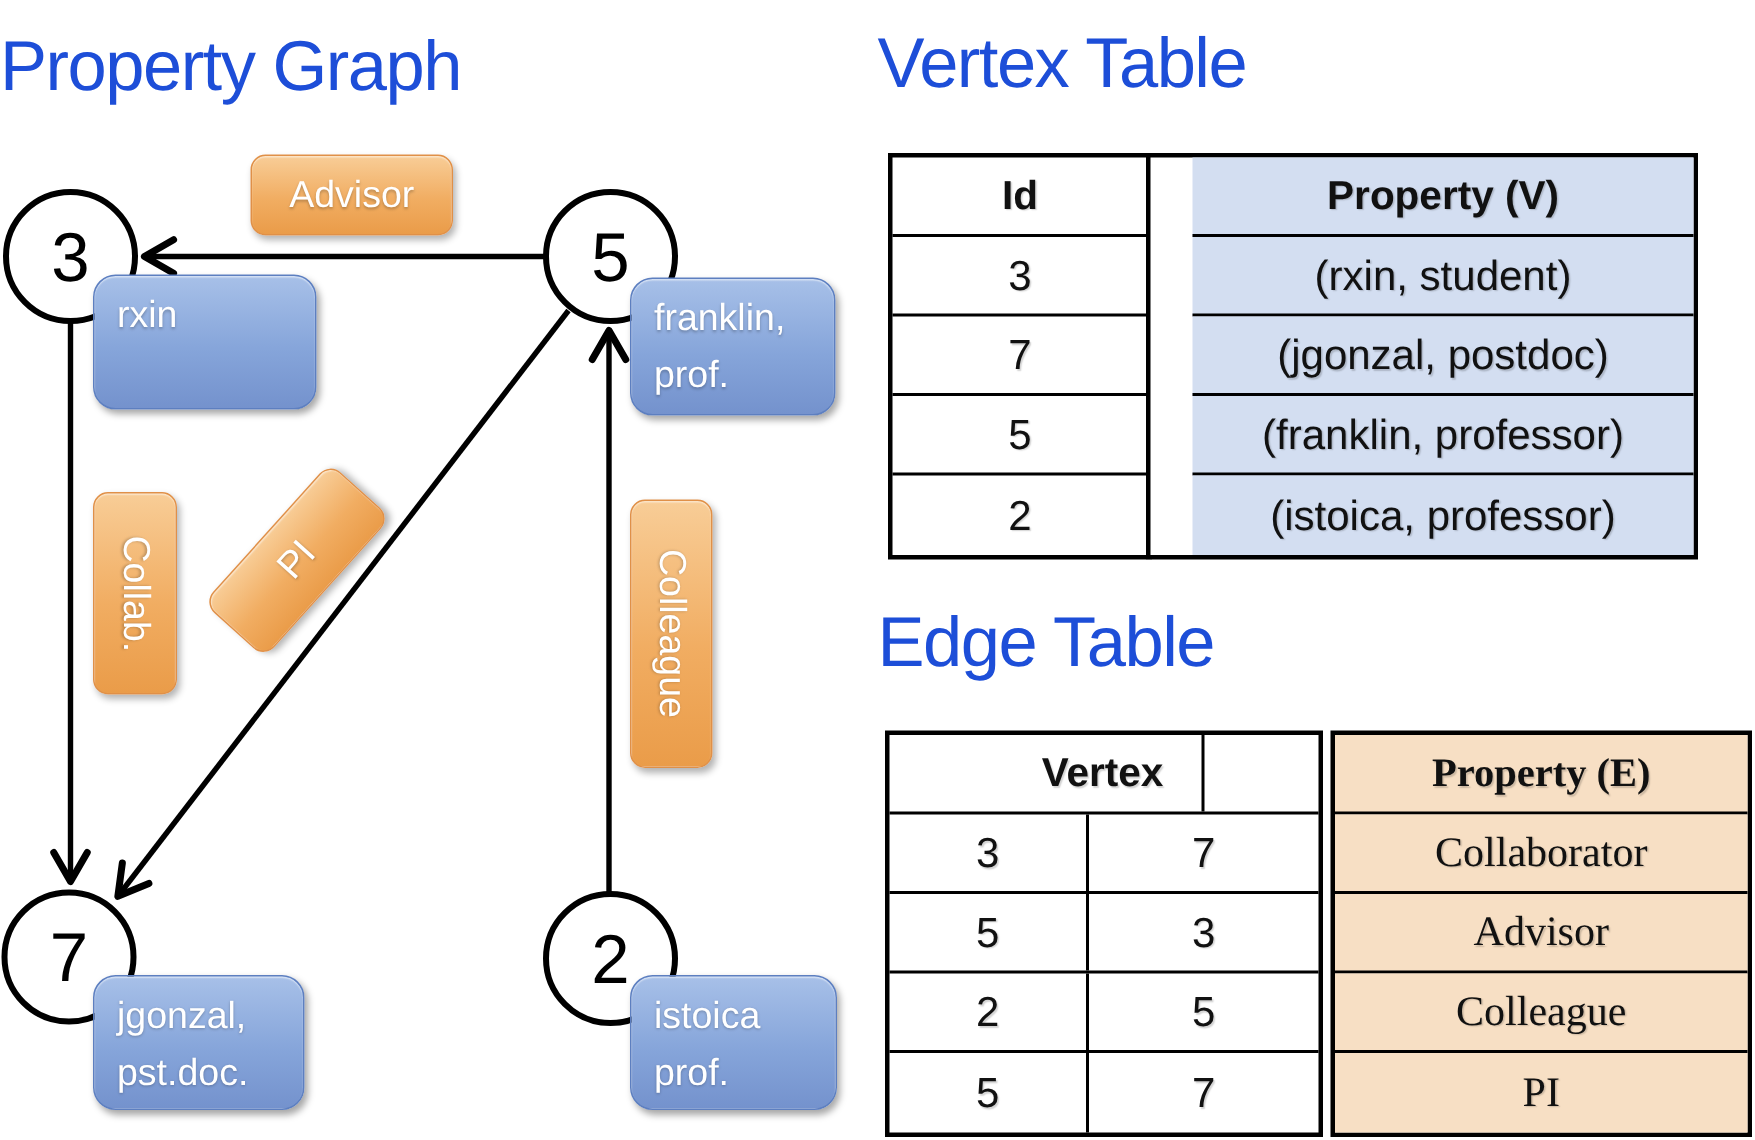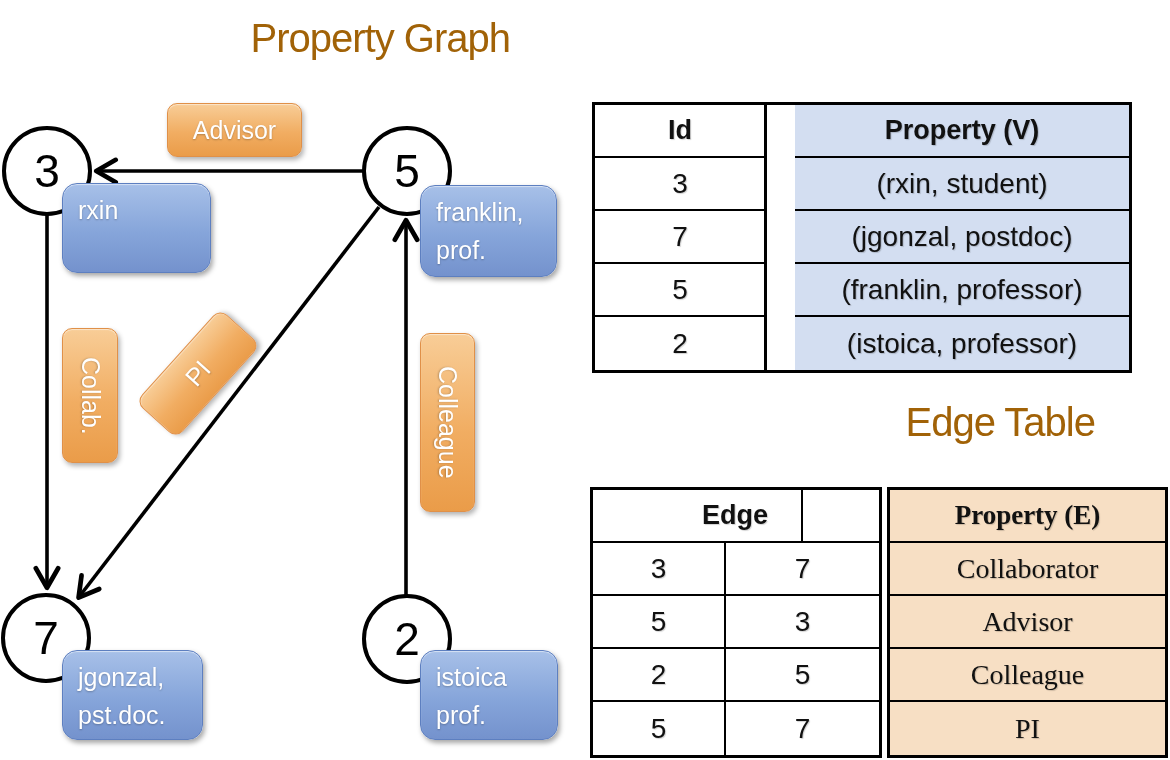--- a/index.html
+++ b/index.html
@@ -1,22 +1,22 @@
 <!DOCTYPE html>
 <html style="--orange_light: #f8cd97; --orange_mid: #f1ad62; --orange_dark: #ea9c49; --orange_border: #e09048; --blue_light: #a7c0e8; --blue_mid: #86a5da; --blue_dark: #7492cd; --blue_border: #5d7fc0; --table_blue: #d3def1; --table_tan: #f7dfc4; --line: #000000;"><head>
 <meta charset="utf-8">
 <style>
   html,body{margin:0;padding:0;background:#ffffff;}
   .stage{
     position:relative;width:1170px;height:760px;background:#fff;overflow:hidden;
     font-family:"Liberation Sans", sans-serif;color:#111;
   }
   
-  .title{position:absolute;text-align:right;font-size:40px;font-weight:400;
-         letter-spacing:-1px;color:#a16207;white-space:nowrap;}
+  .title{position:absolute;text-align:left;font-size:47px;font-weight:400;
+         letter-spacing:-1px;color:#1d4ed8;white-space:nowrap;}
   .title-graph{left:0;top:16px;width:510px;}
   .title-vertex{left:585px;top:14px;width:510px;}
   .title-edge{left:585px;top:400px;width:510px;}
 
   
   .edges{position:absolute;left:0;top:0;}
 
   
   .vcircle{
     position:absolute;width:90px;height:90px;border:4px solid #000;border-radius:50%;
@@ -69,20 +69,21 @@
   .vtable-prop{left:764px;top:102px;width:368px;padding-left:28px;}
   .etable-ids{left:590px;top:487px;width:292px;}
   .etable-prop{left:887px;top:487px;width:281px;font-family:Liberation Serif, serif;}
 </style>
 </head>
 <body>
 
 <div class="stage">
 
   <div class="title title-graph">Property Graph</div>
+  <div class="title title-vertex">Vertex Table</div>
   <div class="title title-edge">Edge Table</div>
 
   <svg class="edges" width="585" height="760" viewBox="0 0 585 760">
     <defs>
       <marker id="ah" markerWidth="8" markerHeight="8" refX="6.2" refY="4" orient="auto">
         <path d="M1,0.9 L6.4,4 L1,7.1" fill="none" stroke="#000" stroke-width="1.3" stroke-linecap="round" stroke-linejoin="round"></path>
       </marker>
     </defs>
     <line x1="363" y1="171" x2="97" y2="171" stroke="#000" stroke-width="3.6" marker-end="url(#ah)"></line>
     <line x1="47" y1="214" x2="47" y2="587" stroke="#000" stroke-width="3.6" marker-end="url(#ah)"></line>
@@ -135,21 +136,21 @@
   <div class="subtable vtable-prop fill-blue">
     <div class="trow th">Property (V)</div>
     <div class="trow">(rxin, student)</div>
     <div class="trow">(jgonzal, postdoc)</div>
     <div class="trow">(franklin, professor)</div>
     <div class="trow">(istoica, professor)</div>
   </div>
 
   <div class="subtable etable-ids">
     <div class="trow th split">
-      <div class="cell cell-src">Edge</div>
+      <div class="cell cell-src">Vertex</div>
     </div>
     <div class="trow split">
       <div class="cell cell-src">3</div>
       <div class="cell cell-dst">7</div>
     </div>
     <div class="trow split">
       <div class="cell cell-src">5</div>
       <div class="cell cell-dst">3</div>
     </div>
     <div class="trow split">

